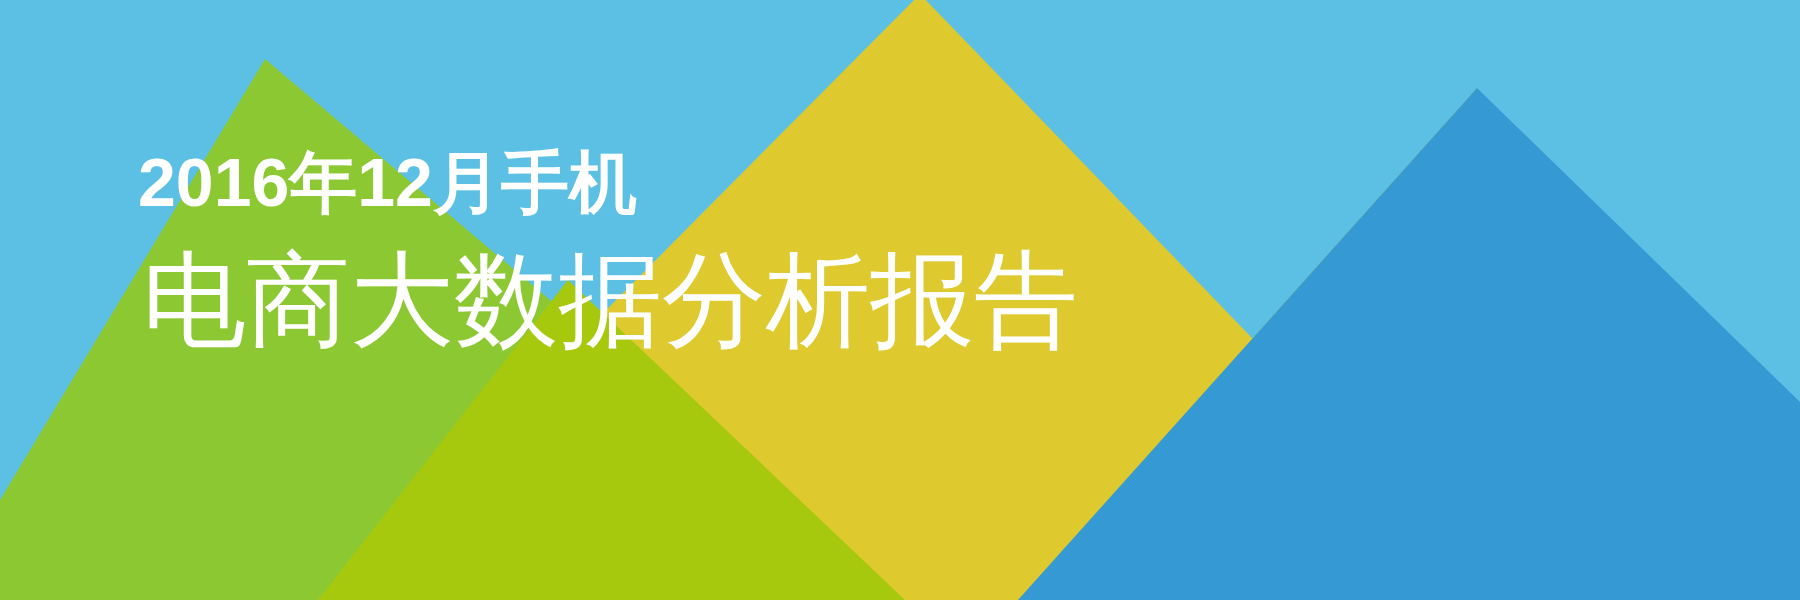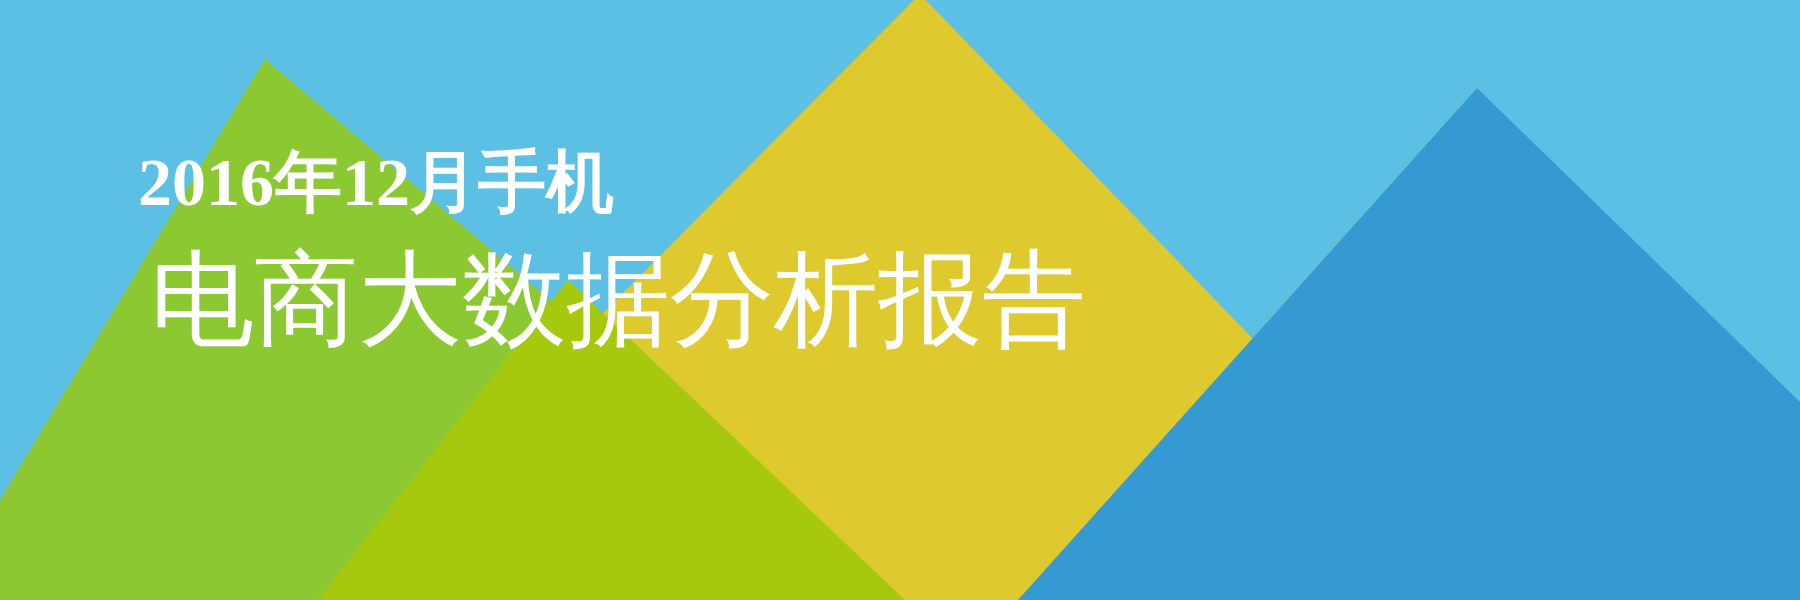--- a/index.html
+++ b/index.html
@@ -6,21 +6,21 @@
     margin: 0;
     padding: 0;
     background: #ffffff;
   }
   #slide {
     position: relative;
     width: 1800px;
     height: 600px;
     overflow: hidden;
     background: #5bc0e4;
-    font-family: Liberation Serif, serif;
+    font-family: Liberation Sans, sans-serif;
   }
   #artwork {
     position: absolute;
     inset: 0;
     width: 1800px;
     height: 600px;
     display: block;
   }
   #title-block {
     position: absolute;
@@ -41,21 +41,20 @@
     left: 138px;
     top: 148px;
     font-size: 68px;
     font-weight: 700;
   }
   #title-line-2 {
     left: 142px;
     top: 248px;
     font-size: 104px;
     font-weight: 400;
-    margin-left: 8px;
   }
 </style>
 </head>
 <body>
 
 <div id="slide">
 
   <svg id="artwork" viewBox="0 0 1800 600" preserveAspectRatio="none" xmlns="http://www.w3.org/2000/svg">
 
     <rect x="0" y="0" width="1800" height="600" fill="#5bc0e4"></rect>

